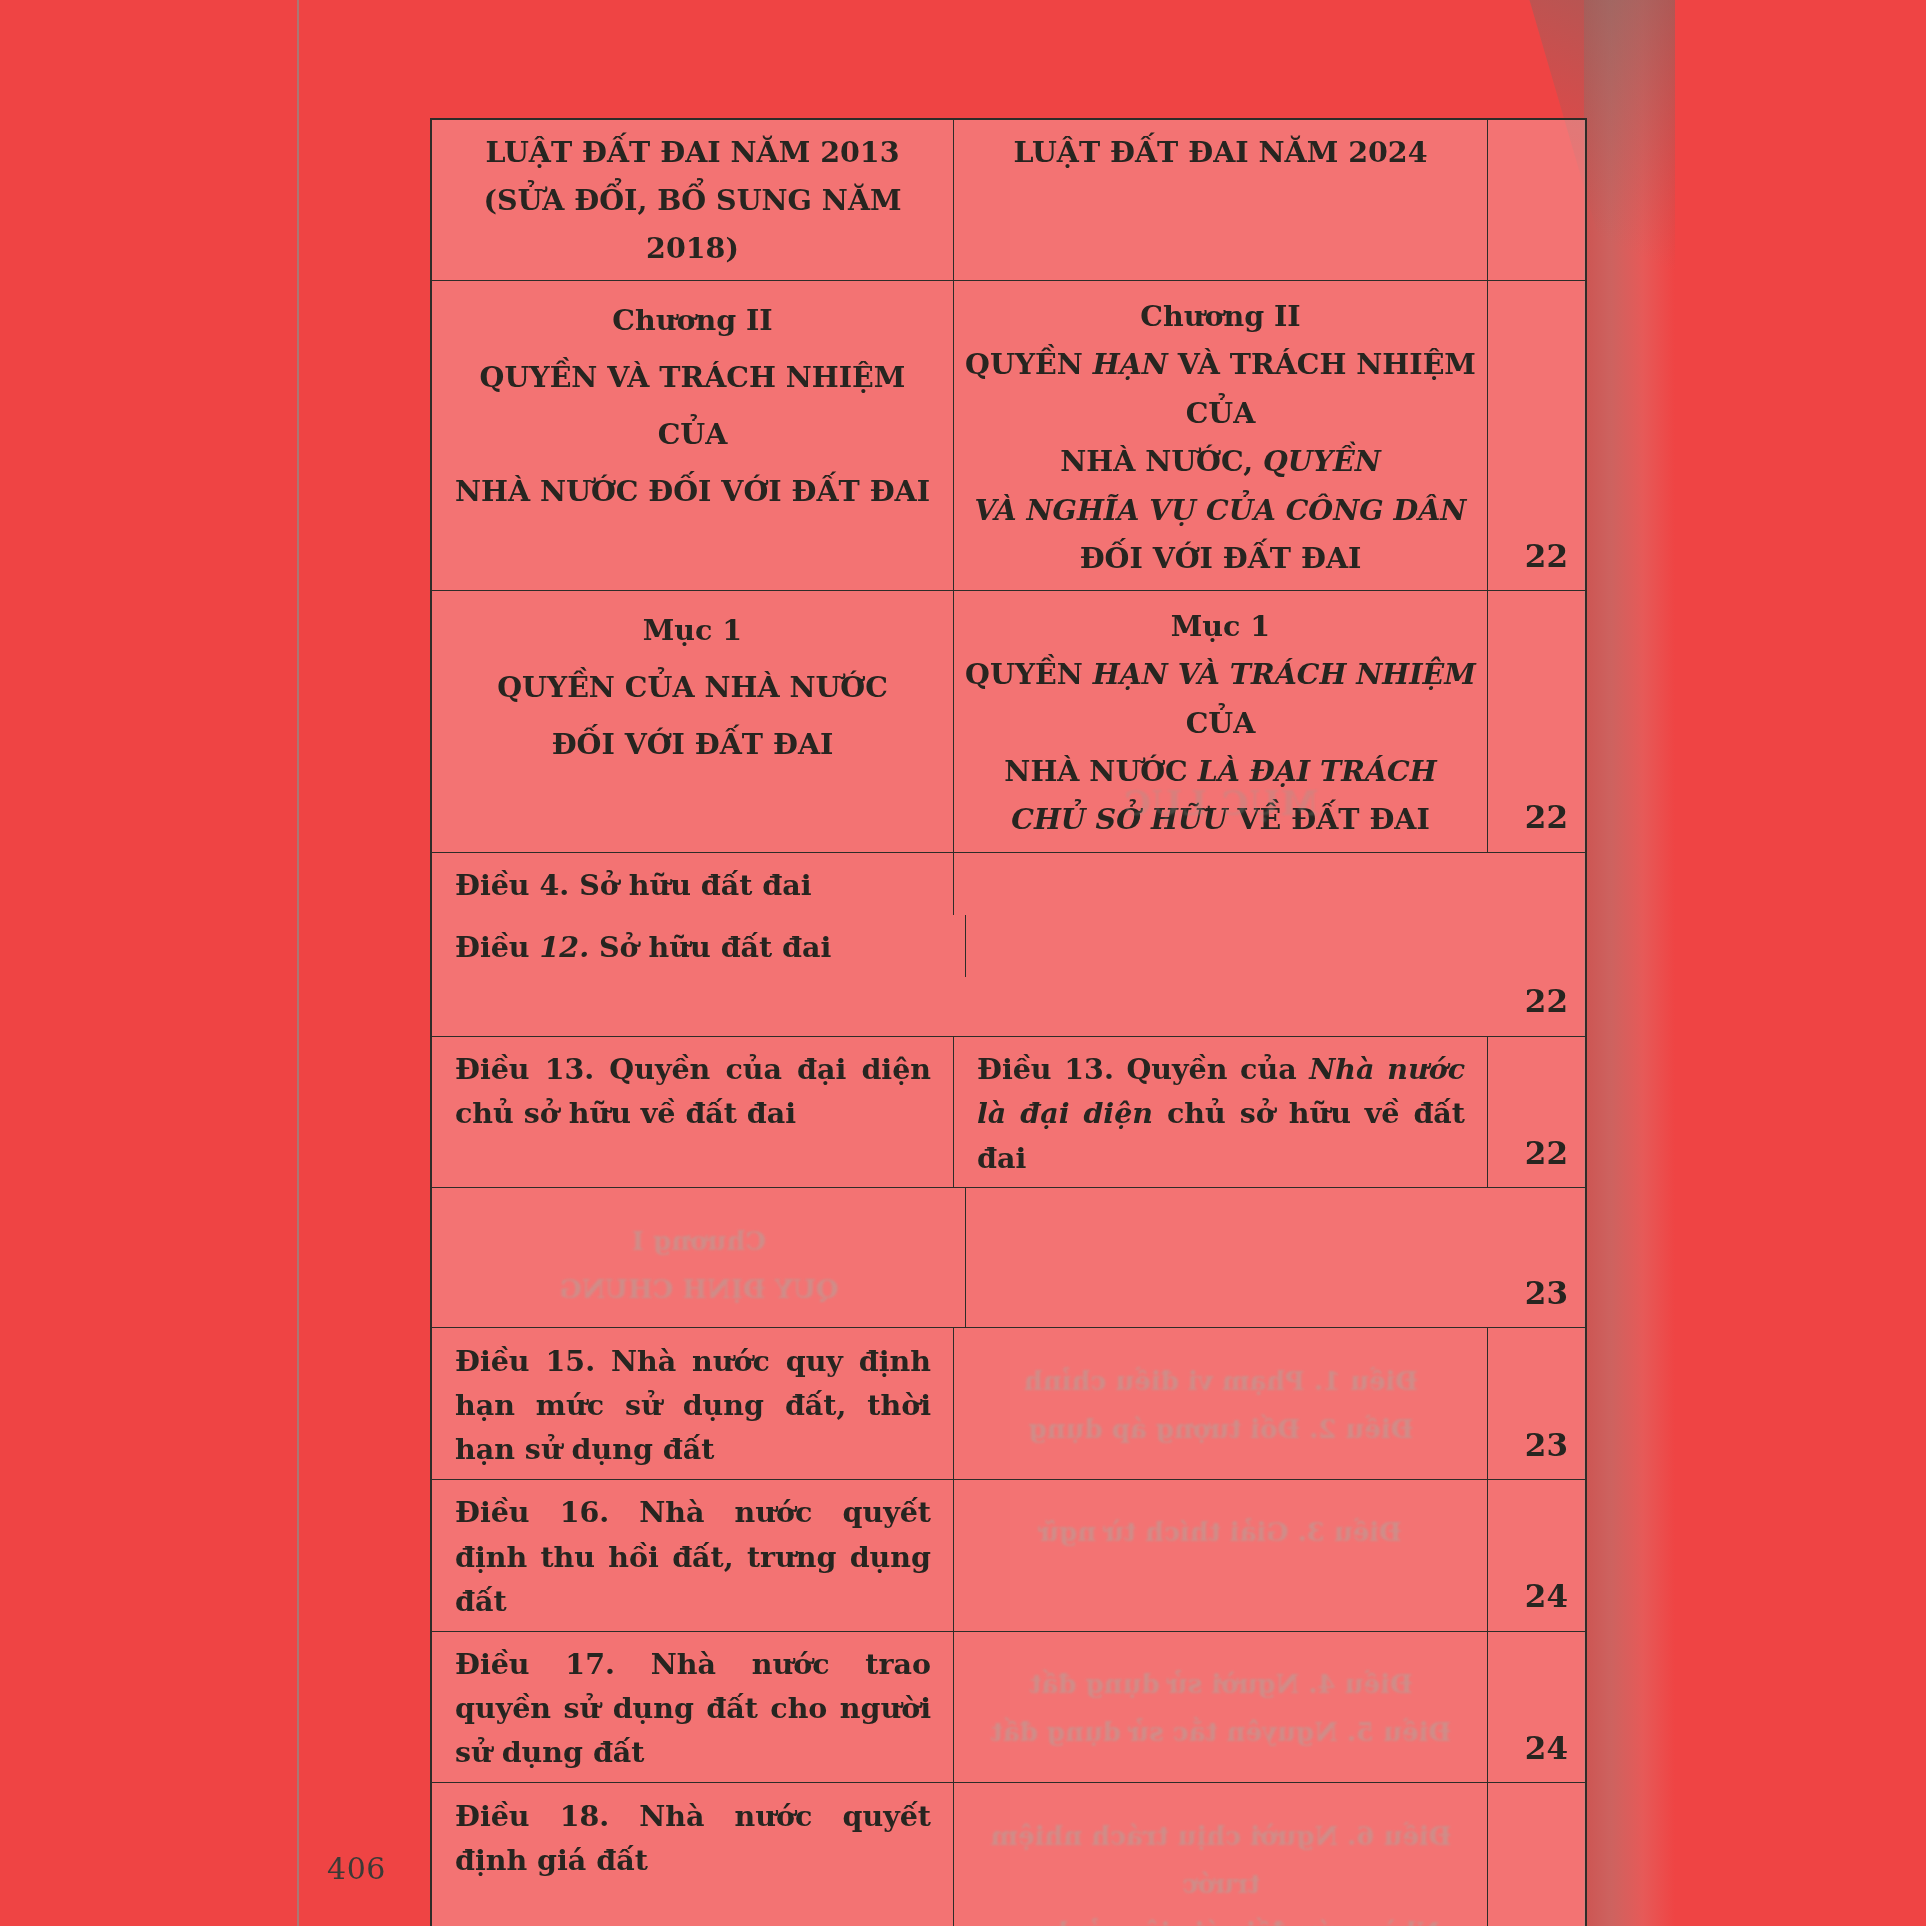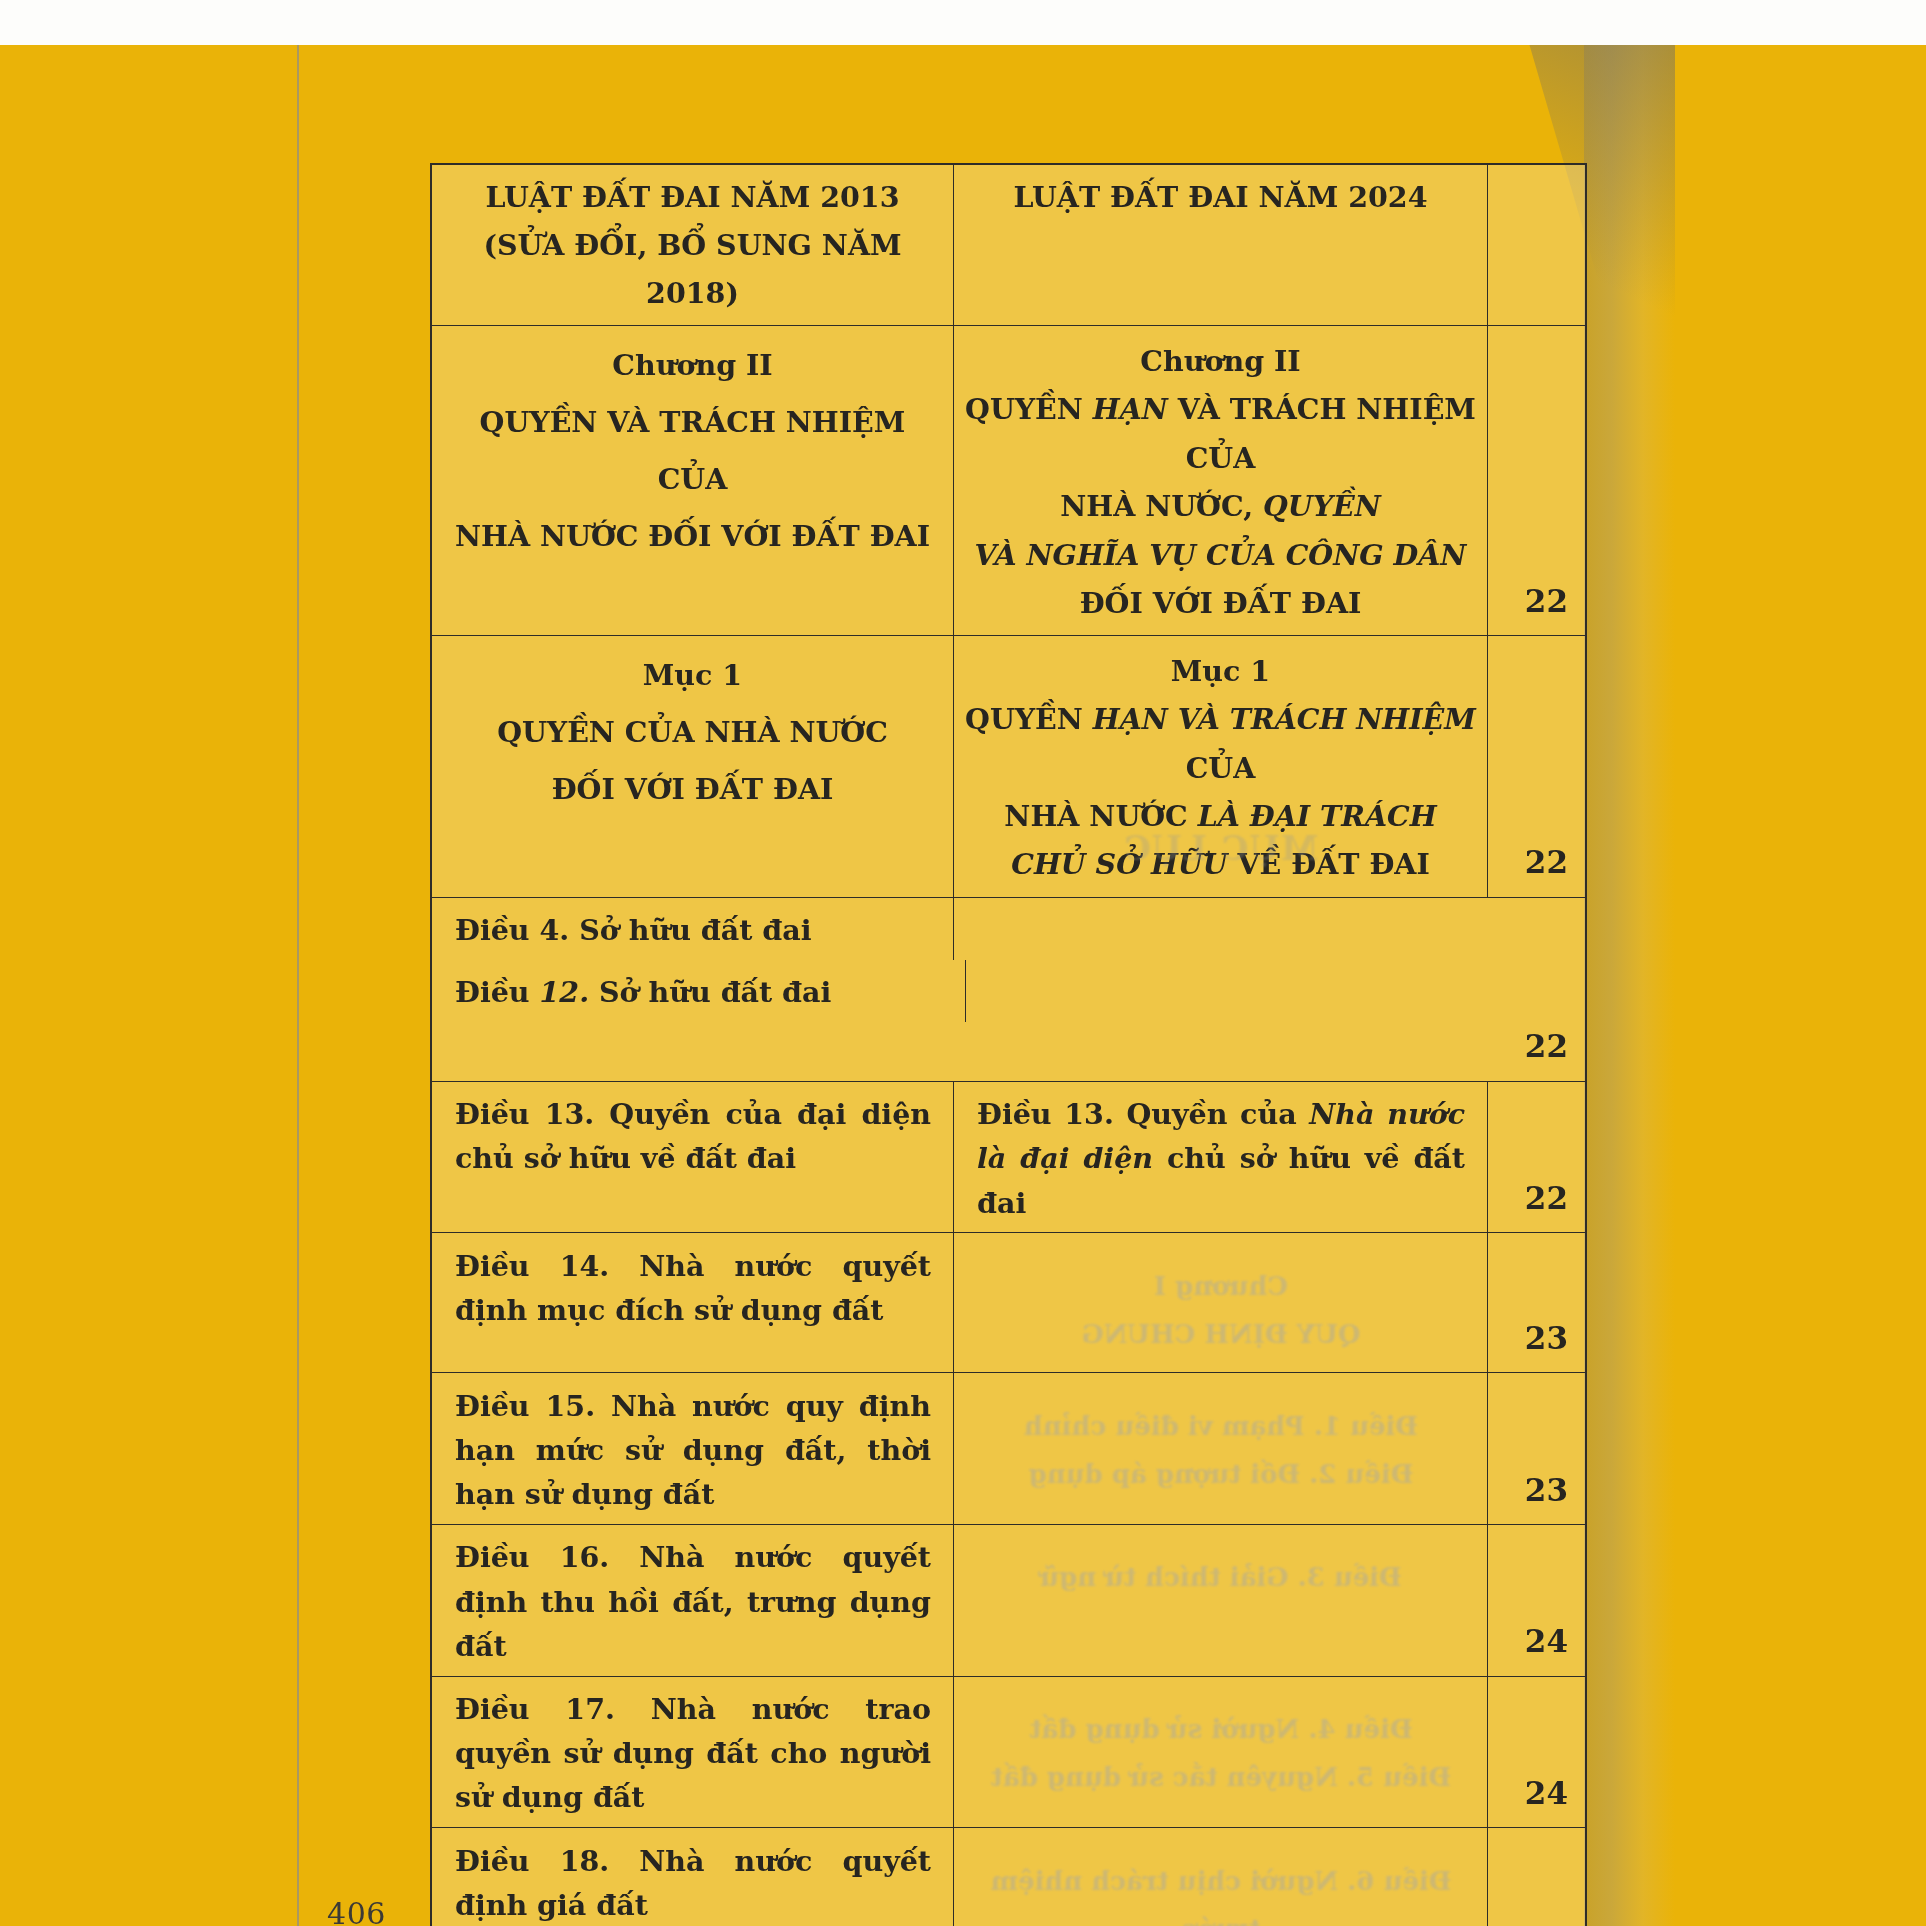--- a/index.html
+++ b/index.html
@@ -3,21 +3,21 @@
 <meta charset="utf-8">
 <title>Scanned book page 406</title>
 <style>
   html,body{margin:0;padding:0;}
   body{
     width:1926px;height:1926px;position:relative;overflow:hidden;
     background:#fdfdfb;
     font-family:"DejaVu Serif","Liberation Serif",serif;
     color:#272520;
   }
-  .scan-page{position:absolute;inset:0;background:#eab308;margin-top:45px;}
+  .scan-page{position:absolute;inset:0;background:#ef4444;}
   
   .page-left-edge{
     position:absolute;left:297px;top:0;width:1.9px;height:100%;
     background:#8f8d87;opacity:.7;
   }
   
   .right-band{
     position:absolute;left:1584px;top:0;width:91px;height:100%;
     background:linear-gradient(90deg,
       rgba(125,123,115,.30) 0%,
@@ -181,25 +181,20 @@
         <div class="seg">
             <div class="line"><span>Điều 13. Quyền của </span><span class="it">Nhà nước là đại diện</span><span> chủ sở hữu về đất đai</span></div>
           </div>
       </div>
       <div class="cell c3 pagecell">
           <span>22</span>
         </div>
     </div>
 
     <div class="t-row mh-166">
-      <div class="cell c1 justify">
-        <div class="seg">
-            <div class="line"><span>Điều 14. Nhà nước quyết định mục đích sử dụng đất</span></div>
-          </div>
-      </div>
       <div class="cell c2 justify">
         <div class="ghost">
             <div class="gline">Chương I</div>
             <div class="gline">QUY ĐỊNH CHUNG</div>
           </div>
       </div>
       <div class="cell c3 pagecell">
           <span>23</span>
         </div>
     </div>

